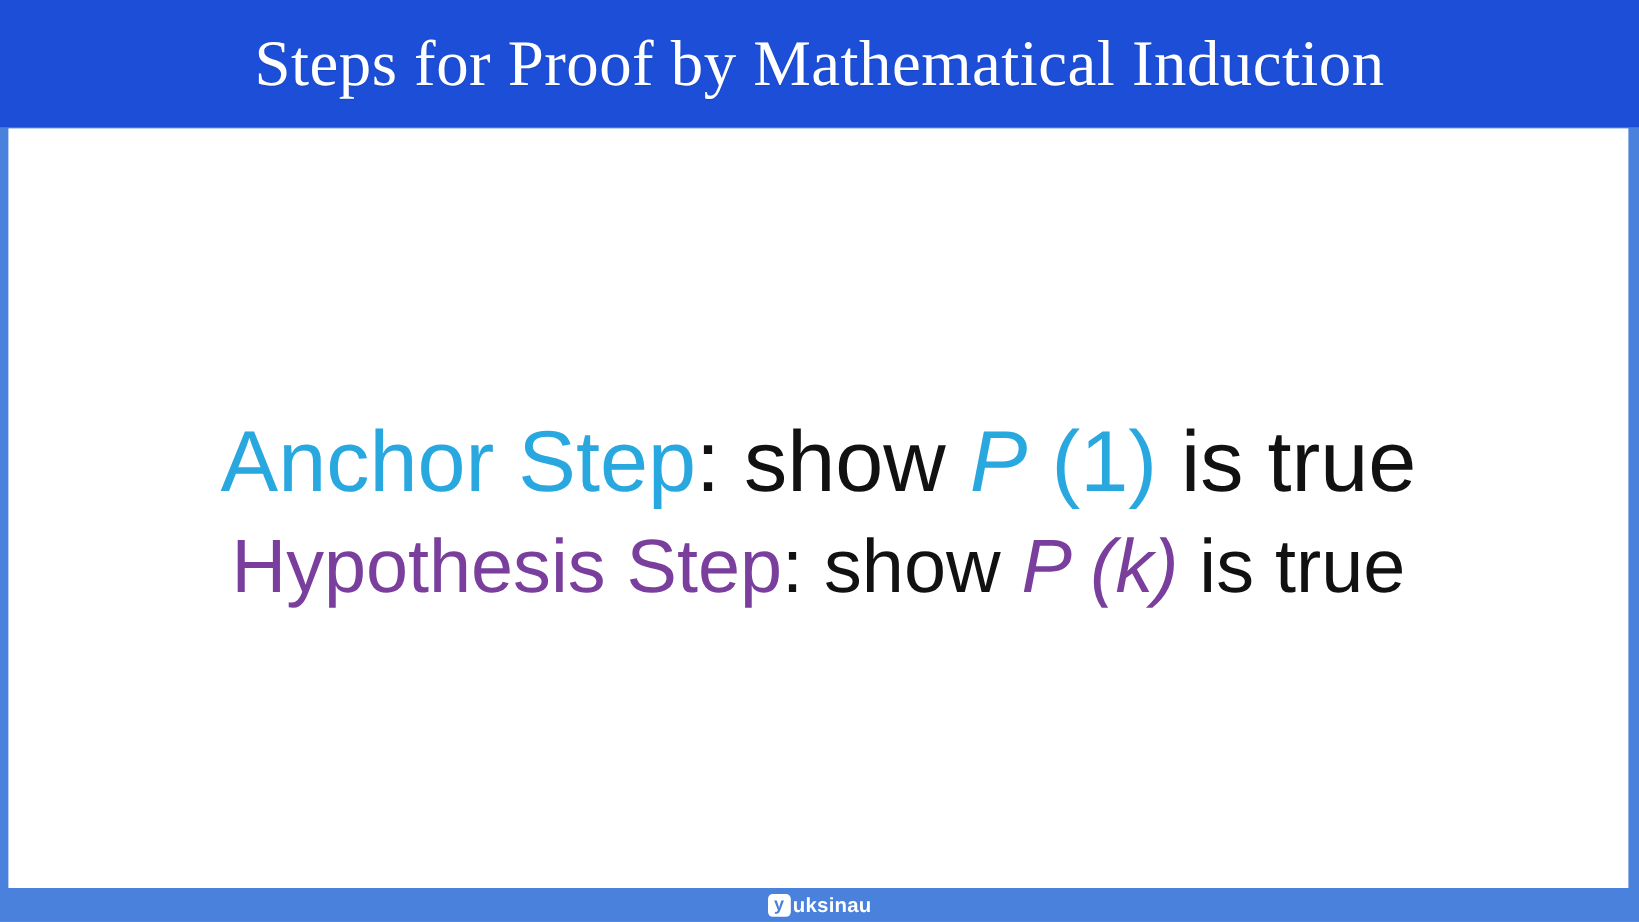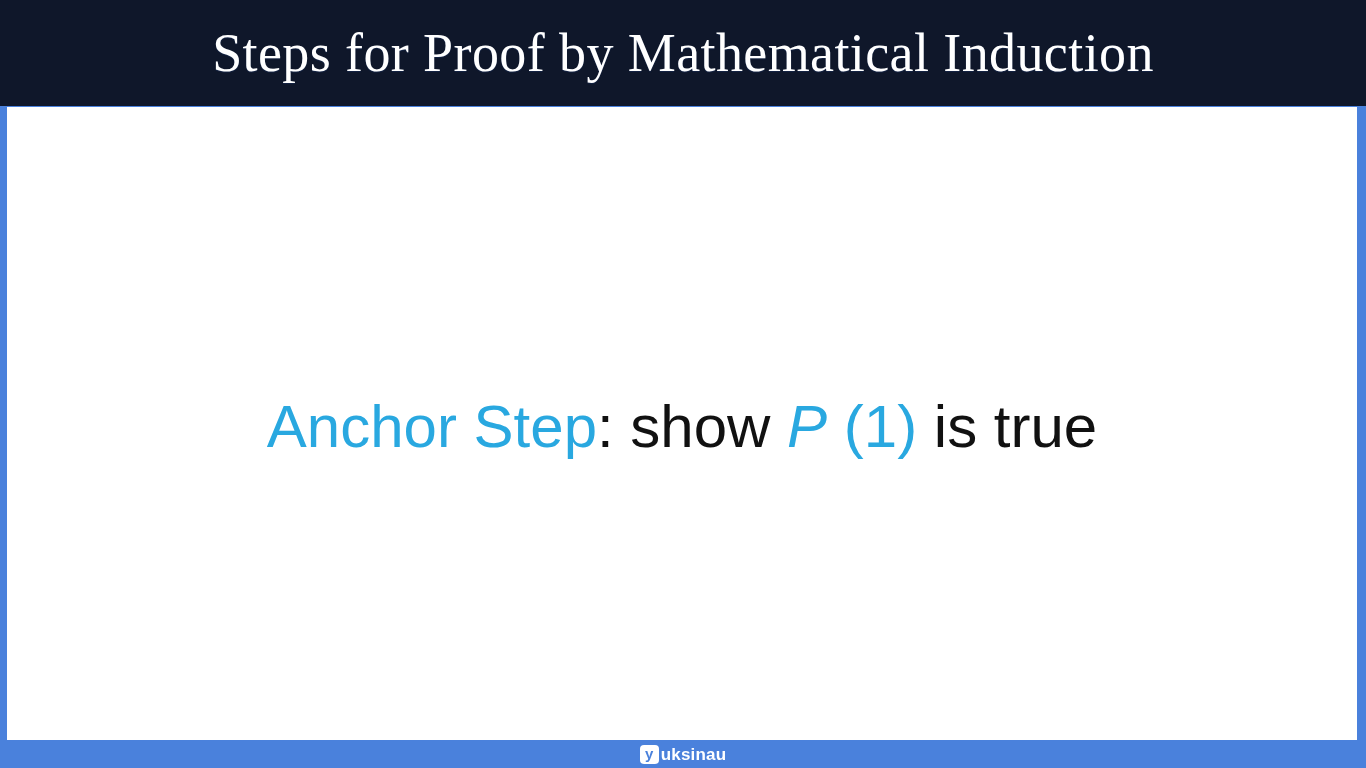--- a/index.html
+++ b/index.html
@@ -22,21 +22,21 @@
     background: #4a81dc;
   }
 
   
   #title-banner {
     position: absolute;
     left: 0;
     top: 0;
     width: 1366px;
     height: 106px;
-    background: #0f172a;
+    background: #1d4ed8;
     display: flex;
     align-items: center;
     justify-content: center;
   }
   #title-text {
     color: #ffffff;
     font-family: "Liberation Serif", "DejaVu Serif", serif;
     font-size: 54px;
     font-weight: 400;
     letter-spacing: 0.4px;
@@ -73,21 +73,21 @@
     white-space: nowrap;
     text-align: center;
     font-family: "Liberation Sans", "DejaVu Sans", sans-serif;
     font-weight: 400;
     color: #111111;
     line-height: 1.30;
   }
   .step-line .seg { white-space: pre; }
   .ital { font-style: italic; }
 
-  #line-anchor      { font-size: 60px; }
+  #line-anchor      { font-size: 72px; }
   #line-hypothesis  { font-size: 63px; }
   #line-inductive   { font-size: 68px; }
 
   
   #footer-watermark {
     position: absolute;
     left: 0;
     top: 740px;
     width: 1366px;
     height: 28px;
@@ -131,20 +131,23 @@
   </div>
 
   <div id="content-panel">
 
     <div id="steps-block">
 
       <div class="step-line" id="line-anchor">
         <span class="seg" style="color:#29a8e0;">Anchor Step</span><span class="seg">:</span><span class="seg"> show </span><span class="seg ital" style="color:#29a8e0;">P</span><span class="seg" style="color:#29a8e0;"> (1)</span><span class="seg"> is true</span>
       </div>
 
+      <div class="step-line" id="line-hypothesis">
+        <span class="seg" style="color:#7a3f9d;">Hypothesis Step</span><span class="seg">:</span><span class="seg"> show </span><span class="seg ital" style="color:#7a3f9d;">P</span><span class="seg ital" style="color:#7a3f9d;"> (k)</span><span class="seg"> is true</span>
+      </div>
 
 
     </div>
   </div>
 
   <div id="footer-watermark">
     <span id="brand-badge">y</span>
       <span id="brand-text">uksinau</span>
   </div>
 

